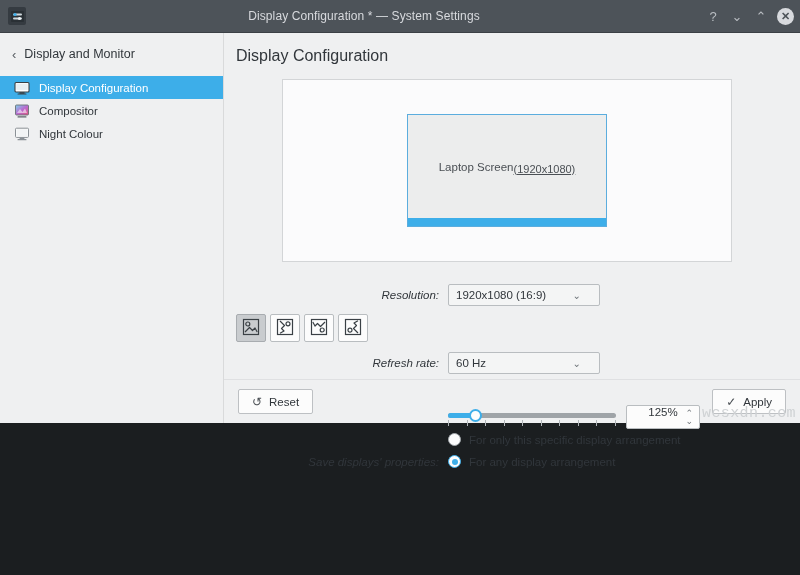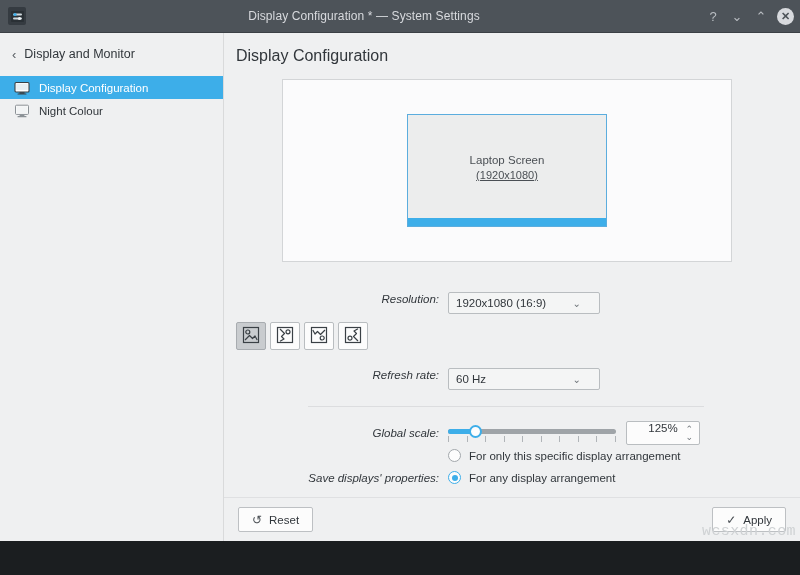--- a/index.html
+++ b/index.html
@@ -5,21 +5,21 @@
   * { box-sizing: border-box; margin: 0; padding: 0; }
   body {
     width: 800px; height: 575px;
     font-family: "Liberation Sans", sans-serif;
     font-size: 12px;
     color: #31363b;
     background: #1b1e20;
     overflow: hidden;
   }
   .window {
-    width: 800px; height: 541px;
+    width: 800px; height: 423px;
     display: flex; flex-direction: column;
     background: #eff0f1;
     position: relative;
   }
 
   
   .titlebar {
     height: 33px;
     background: #4d5359;
     display: flex; align-items: center;
@@ -114,21 +114,21 @@
     border: 1px solid #d3d5d7;
     height: 183px;
     margin: 0 50px 0 46px;
     display: flex; align-items: center; justify-content: center;
     position: relative;
   }
   .monitor {
     width: 200px; height: 113px;
     background: #eceded;
     border: 1px solid #5badde;
-    display: flex; flex-direction: column;
+    display: flex; flex-direction: row;
     align-items: center; justify-content: center;
     position: relative;
     padding-bottom: 7px;
   }
   .monitor::after {
     content: "";
     position: absolute;
     left: 0; right: 0; bottom: 0;
     height: 8px;
     background: #3daee9;
@@ -154,21 +154,20 @@
   .combo {
     width: 152px; height: 22px;
     background: #f4f5f5;
     border: 1px solid #b9bdc0;
     border-radius: 2px;
     display: flex; align-items: center;
     padding: 0 18px 0 7px;
     font-size: 11.5px;
     color: #31363b;
     justify-content: space-between;
-    margin-top: 8px;
   }
   .combo .chev-d { color: #6d7378; font-size: 10px; }
   .orient-row { display: flex; gap: 4px; }
   .orient-btn {
     width: 30px; height: 28px;
     border: 1px solid #b9bdc0;
     border-radius: 2px;
     background: #fcfcfc;
     display: flex; align-items: center; justify-content: center;
   }
@@ -300,20 +299,37 @@
             <svg width="16" height="16" viewBox="0 0 16 16">
               <rect x="1" y="2.5" width="14" height="9.5" rx="1" fill="#ffffff" stroke="#3a4045" stroke-width="1.1"></rect>
               <rect x="2.2" y="3.7" width="11.6" height="6.2" fill="#e8eef2"></rect>
               <rect x="5.5" y="12.2" width="5" height="1.6" fill="#3a4045"></rect>
               <rect x="3.5" y="13.4" width="9" height="1.1" rx=".5" fill="#3a4045"></rect>
             </svg>
           </span>
           <span>Display Configuration</span>
         </div>
 
+        <div class="nav-item">
+          <span class="nav-ico">
+            <svg width="16" height="16" viewBox="0 0 16 16">
+              <defs>
+                <linearGradient id="cg" x1="0" y1="0" x2="1" y2="1">
+                  <stop offset="0" stop-color="#7fd4ec"></stop>
+                  <stop offset=".5" stop-color="#b96bd0"></stop>
+                  <stop offset="1" stop-color="#e2567f"></stop>
+                </linearGradient>
+              </defs>
+              <rect x="1.5" y="2" width="13" height="10" rx="1" fill="url(#cg)" stroke="#6a7076" stroke-width=".9"></rect>
+              <path d="M3 10 L6 6 L8.5 9 L11 5.5 L13 10 Z" fill="#ffffff" opacity=".55"></path>
+              <rect x="3.5" y="13.2" width="9" height="1.2" rx=".5" fill="#5d6368"></rect>
+            </svg>
+          </span>
+          <span>Compositor</span>
+        </div>
 
 
         <div class="nav-item">
           <span class="nav-ico">
             <svg width="16" height="16" viewBox="0 0 16 16">
               <rect x="1.5" y="2.2" width="13" height="9.2" rx="1" fill="#fbfcfc" stroke="#8b9196" stroke-width="1"></rect>
               <rect x="2.6" y="3.3" width="10.8" height="7" fill="#f2f4f5"></rect>
               <rect x="5.6" y="11.6" width="4.8" height="1.5" fill="#8b9196"></rect>
               <rect x="3.5" y="13.1" width="9" height="1.2" rx=".5" fill="#8b9196"></rect>
             </svg>

